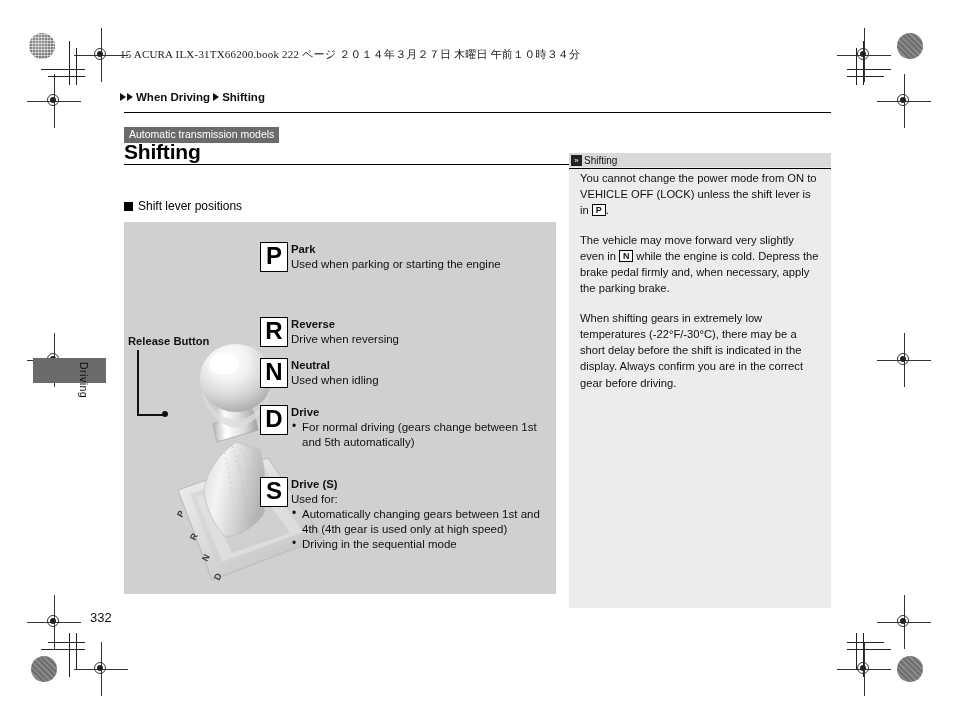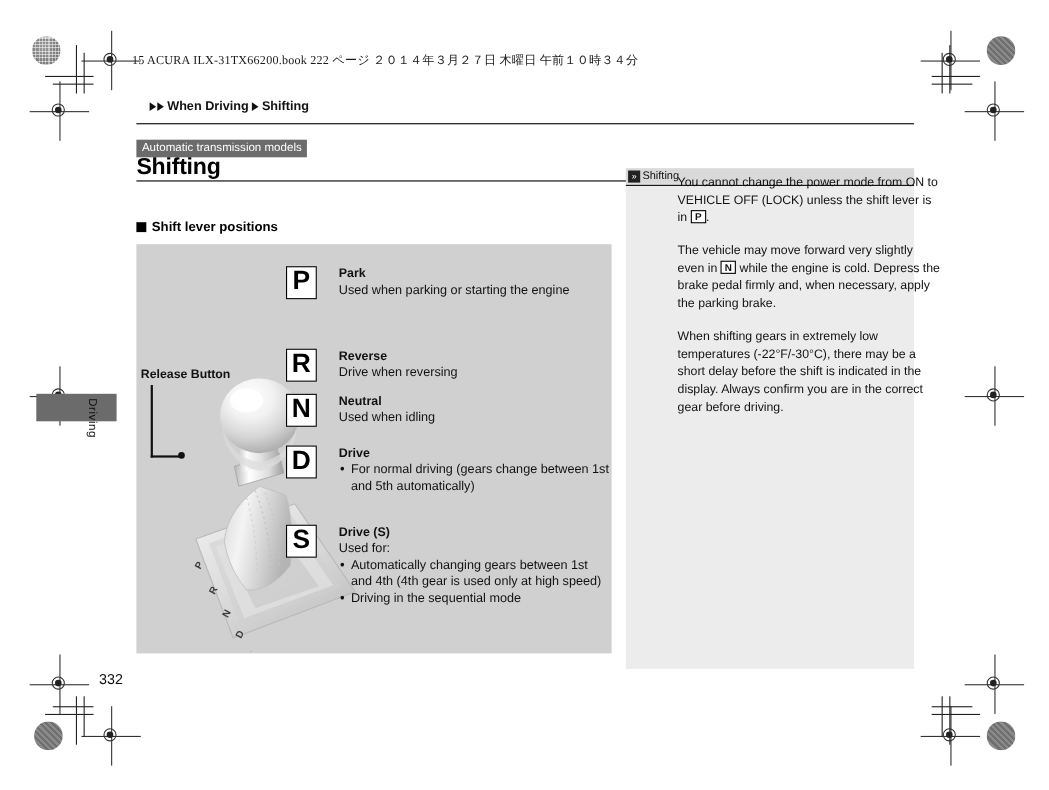--- a/index.html
+++ b/index.html
@@ -86,21 +86,21 @@
     top: 47px;
     font-family: "Liberation Serif", "DejaVu Serif", serif;
     font-size: 11px;
     letter-spacing: .2px;
     color: #1a1a1a;
     white-space: nowrap;
   }
 
   .breadcrumb {
     position: absolute;
-    left: 136px;
+    left: 120px;
     top: 91px;
     font-size: 11.5px;
     font-weight: bold;
     color: #111;
     white-space: nowrap;
     display: flex;
     align-items: center;
   }
   .bc-arrow {
     display: inline-block;
@@ -161,21 +161,21 @@
     font-size: 11.7px;
     line-height: 1.45;
     color: #111;
   }
 
   .subhead {
     position: absolute;
     left: 124px;
     top: 199px;
     font-size: 12px;
-    font-weight: bold;
+    font-weight: normal;
     color: #000;
     display: flex;
     align-items: center;
   }
   .subhead .sq {
     width: 9px; height: 9px;
     background: #000;
     margin-right: 5px;
     display: inline-block;
   }
@@ -247,21 +247,21 @@
     box-sizing: border-box;
     font-size: 24px;
     font-weight: bold;
     line-height: 26px;
     text-align: center;
     font-family: "Liberation Sans", sans-serif;
     flex: 0 0 auto;
     color: #000;
   }
   .gear-text {
-    margin-left: 20px;
+    margin-left: 3px;
     font-size: 11.5px;
     line-height: 1.3;
     color: #111;
   }
   .gear-text .g-name {
     font-weight: bold;
     font-size: 11.3px;
     display: block;
   }
   .gear-text .g-desc { display: block; }
@@ -321,26 +321,25 @@
     position: absolute;
     left: 0;
     top: 15px;
     width: 262px;
     height: 1.4px;
     background: #000;
   }
   .note-body {
     position: absolute;
     left: 11px;
-    top: 5px;
+    top: 17px;
     width: 240px;
     font-size: 11.2px;
     line-height: 1.45;
     color: #111;
-    margin-left: 36px;
   }
   .note-body p { margin: 0 0 13px 0; }
   .inline-gear {
     display: inline-block;
     border: 1.2px solid #000;
     background: #fff;
     font-size: 9px;
     font-weight: bold;
     line-height: 10px;
     min-width: 9px;

